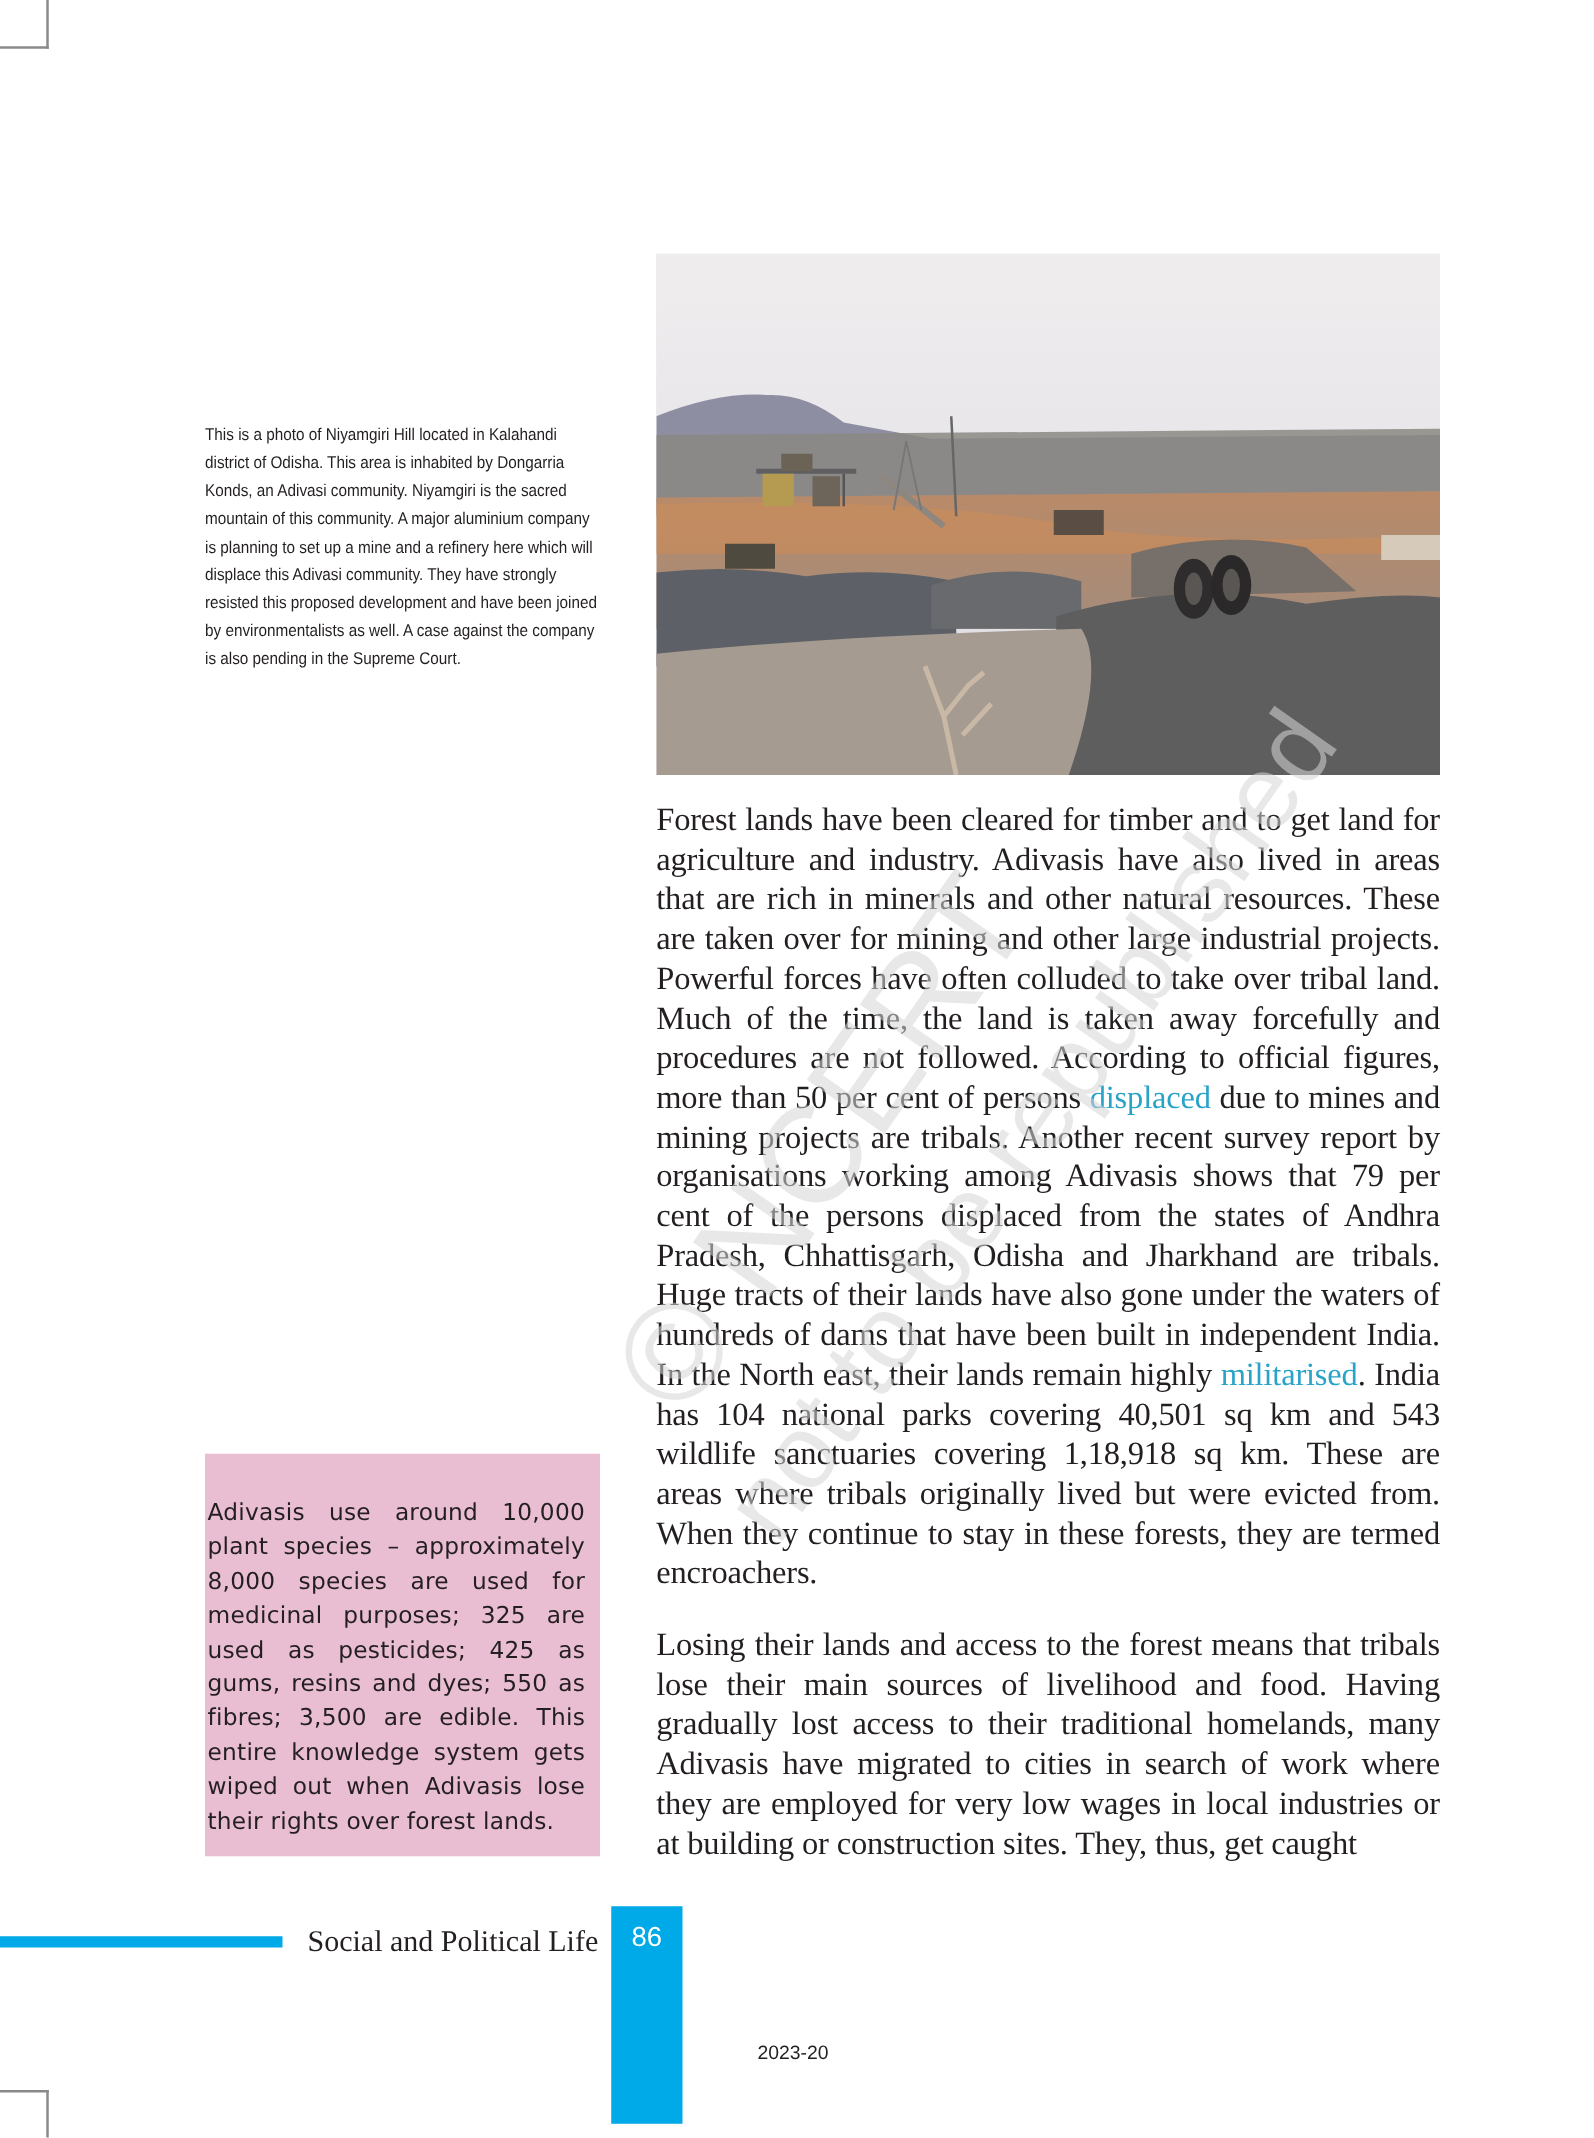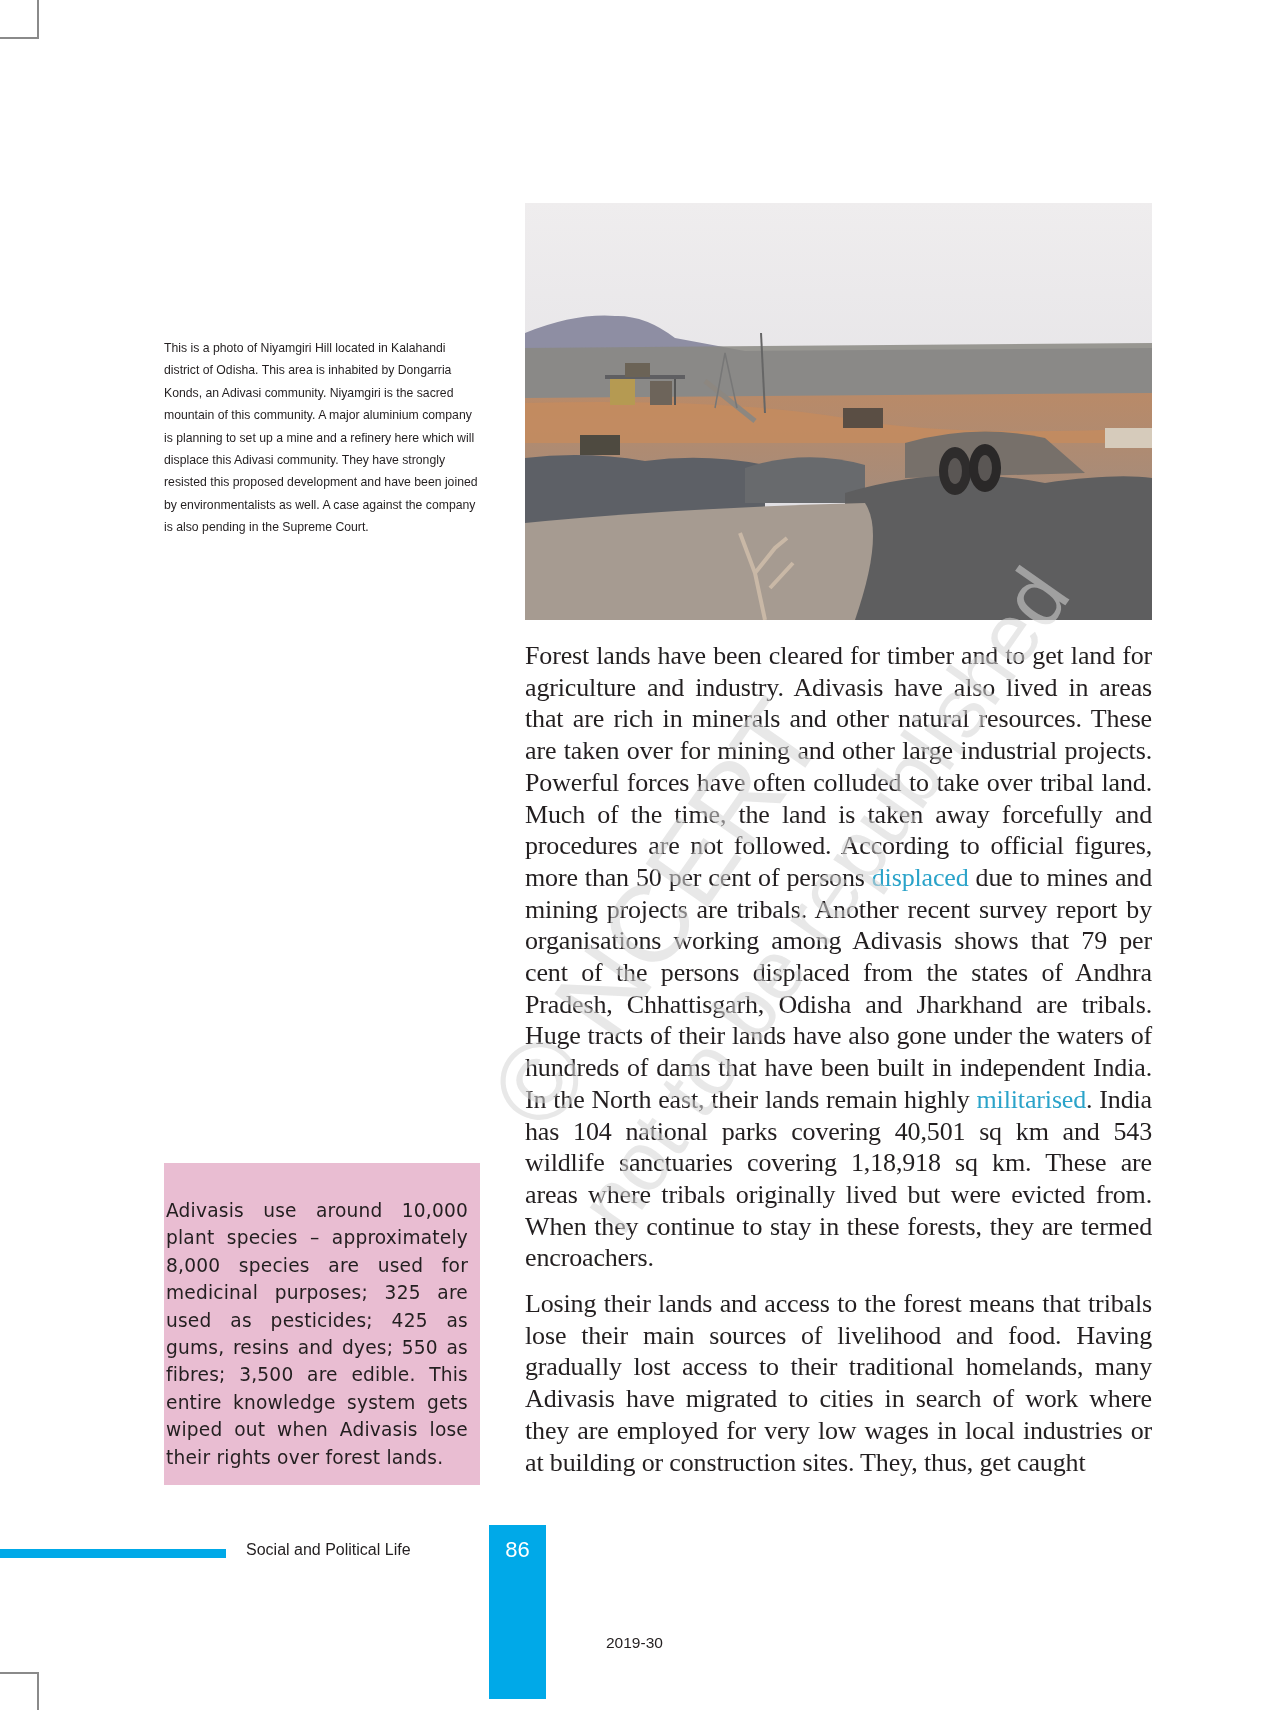--- a/index.html
+++ b/index.html
@@ -57,21 +57,21 @@
       left: 525px; top: 640px;
       width: 627px;
       font-family: "Liberation Serif", serif;
       font-size: 26px;
       line-height: 31.7px;
       text-align: justify;
       color: #231f20;
       letter-spacing: -0.15px;
     }
     .body-text p { margin: 0; }
-    .body-text p + p { margin-top: 14px; }
+    .body-text p + p { margin-top: 26px; }
     .glossary {
       color: #2aa3c9;
     }
 
     
     .fact-box {
       position: absolute;
       left: 164px; top: 1163px;
       width: 316px; height: 322px;
       background: #e9bdd2;
@@ -100,22 +100,22 @@
     
     .footer-bar {
       position: absolute;
       left: 0; top: 1549px;
       width: 226px; height: 9px;
       background: #00a9e8;
     }
     .footer-title {
       position: absolute;
       left: 246px; top: 1541px;
-      font-family: Liberation Sans, sans-serif;
-      font-size: 16px;
+      font-family: Liberation Serif, serif;
+      font-size: 24px;
       color: #231f20;
     }
     .page-tab {
       position: absolute;
       left: 489px; top: 1525px;
       width: 57px; height: 174px;
       background: #00a9e8;
     }
     .page-number {
       position: absolute;
@@ -206,13 +206,13 @@
       <text x="20" y="450" font-size="84">not to be republished</text>
     </g>
   </svg>
 </div>
 
 <div class="footer-bar"></div>
 <div class="footer-title">Social and Political Life</div>
 <div class="page-tab">
   <div class="page-number">86</div>
 </div>
-<div class="edition">2019-30</div>
+<div class="edition">2023-20</div>
 
 </body></html>

